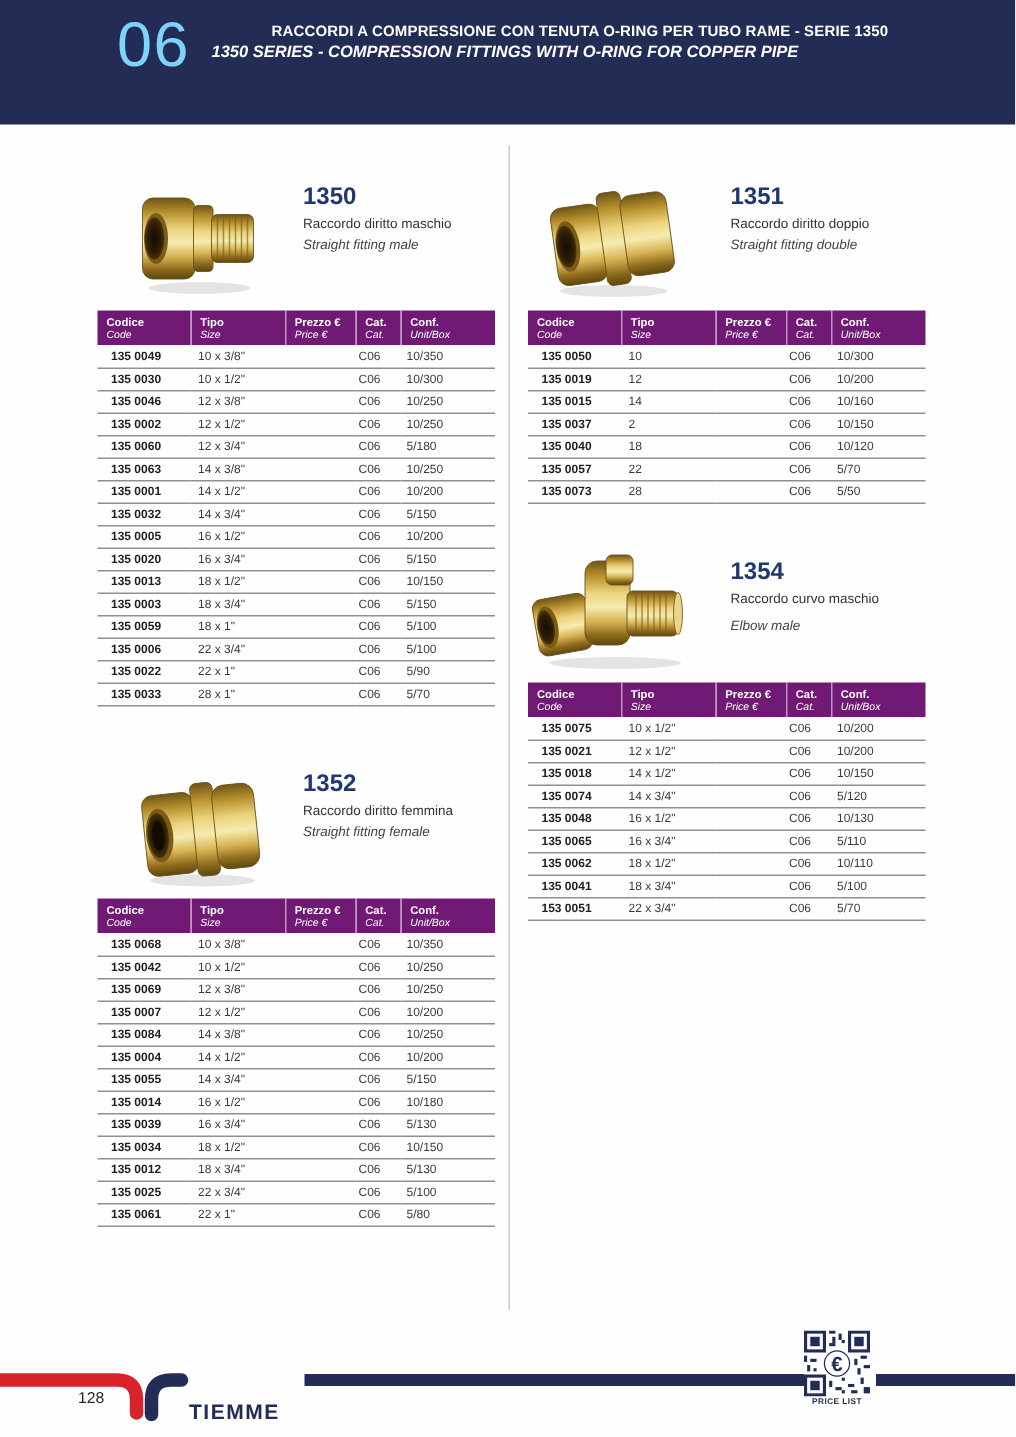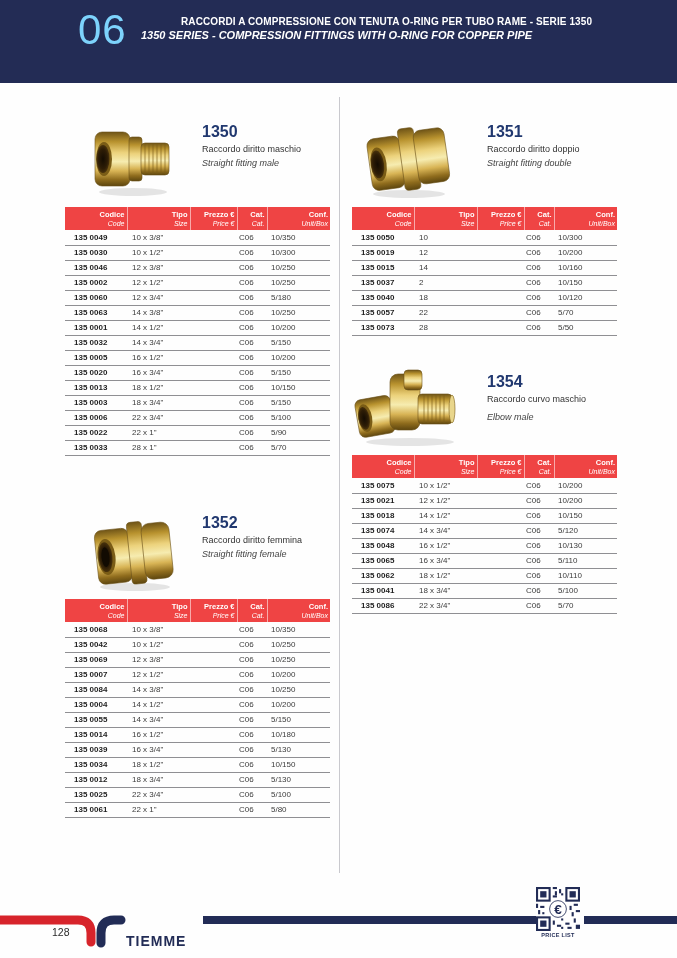--- a/index.html
+++ b/index.html
@@ -50,21 +50,21 @@
   .sec-1352 table.spec { top:96px; }
   .sec-1354 table.spec { top:93px; }
 
   col.w-code  { width:62px; }
   col.w-size  { width:63px; }
   col.w-price { width:47px; }
   col.w-cat   { width:30px; }
   col.w-pack  { width:63px; }
 
   thead th {
-    background:#ef4444; color:#ffffff; text-align:right;
+    background:#701a75; color:#ffffff; text-align:left;
     padding:3px 2px 3px 6px; vertical-align:top; height:21px;
   }
   thead th + th { border-left:1px solid rgba(255,255,255,.55); }
   .h1 { font-size:7.5px; font-weight:bold; }
   .h2 { font-size:7px; font-style:italic; font-weight:normal; margin-top:1px; }
 
   tbody td {
     height:15px; border-bottom:1px solid #8f8f93;
     font-size:8px; color:#3b3b3b; vertical-align:middle; white-space:nowrap;
   }
@@ -271,20 +271,27 @@
           </tr>
 
           <tr>
             <td class="c-code">135 0003</td>
             <td class="c-size">18 x 3/4"</td>
             <td class="c-price"></td>
             <td class="c-cat">C06</td>
             <td class="c-pack">5/150</td>
           </tr>
 
+          <tr>
+            <td class="c-code">135 0059</td>
+            <td class="c-size">18 x 1"</td>
+            <td class="c-price"></td>
+            <td class="c-cat">C06</td>
+            <td class="c-pack">5/100</td>
+          </tr>
 
           <tr>
             <td class="c-code">135 0006</td>
             <td class="c-size">22 x 3/4"</td>
             <td class="c-price"></td>
             <td class="c-cat">C06</td>
             <td class="c-pack">5/100</td>
           </tr>
 
           <tr>
@@ -537,21 +544,21 @@
 
           <tr>
             <td class="c-code">135 0041</td>
             <td class="c-size">18 x 3/4"</td>
             <td class="c-price"></td>
             <td class="c-cat">C06</td>
             <td class="c-pack">5/100</td>
           </tr>
 
           <tr>
-            <td class="c-code">135 0086</td>
+            <td class="c-code">153 0051</td>
             <td class="c-size">22 x 3/4"</td>
             <td class="c-price"></td>
             <td class="c-cat">C06</td>
             <td class="c-pack">5/70</td>
           </tr>
         </tbody>
     </table>
   </section>
 
   <section class="sec sec-1352">

